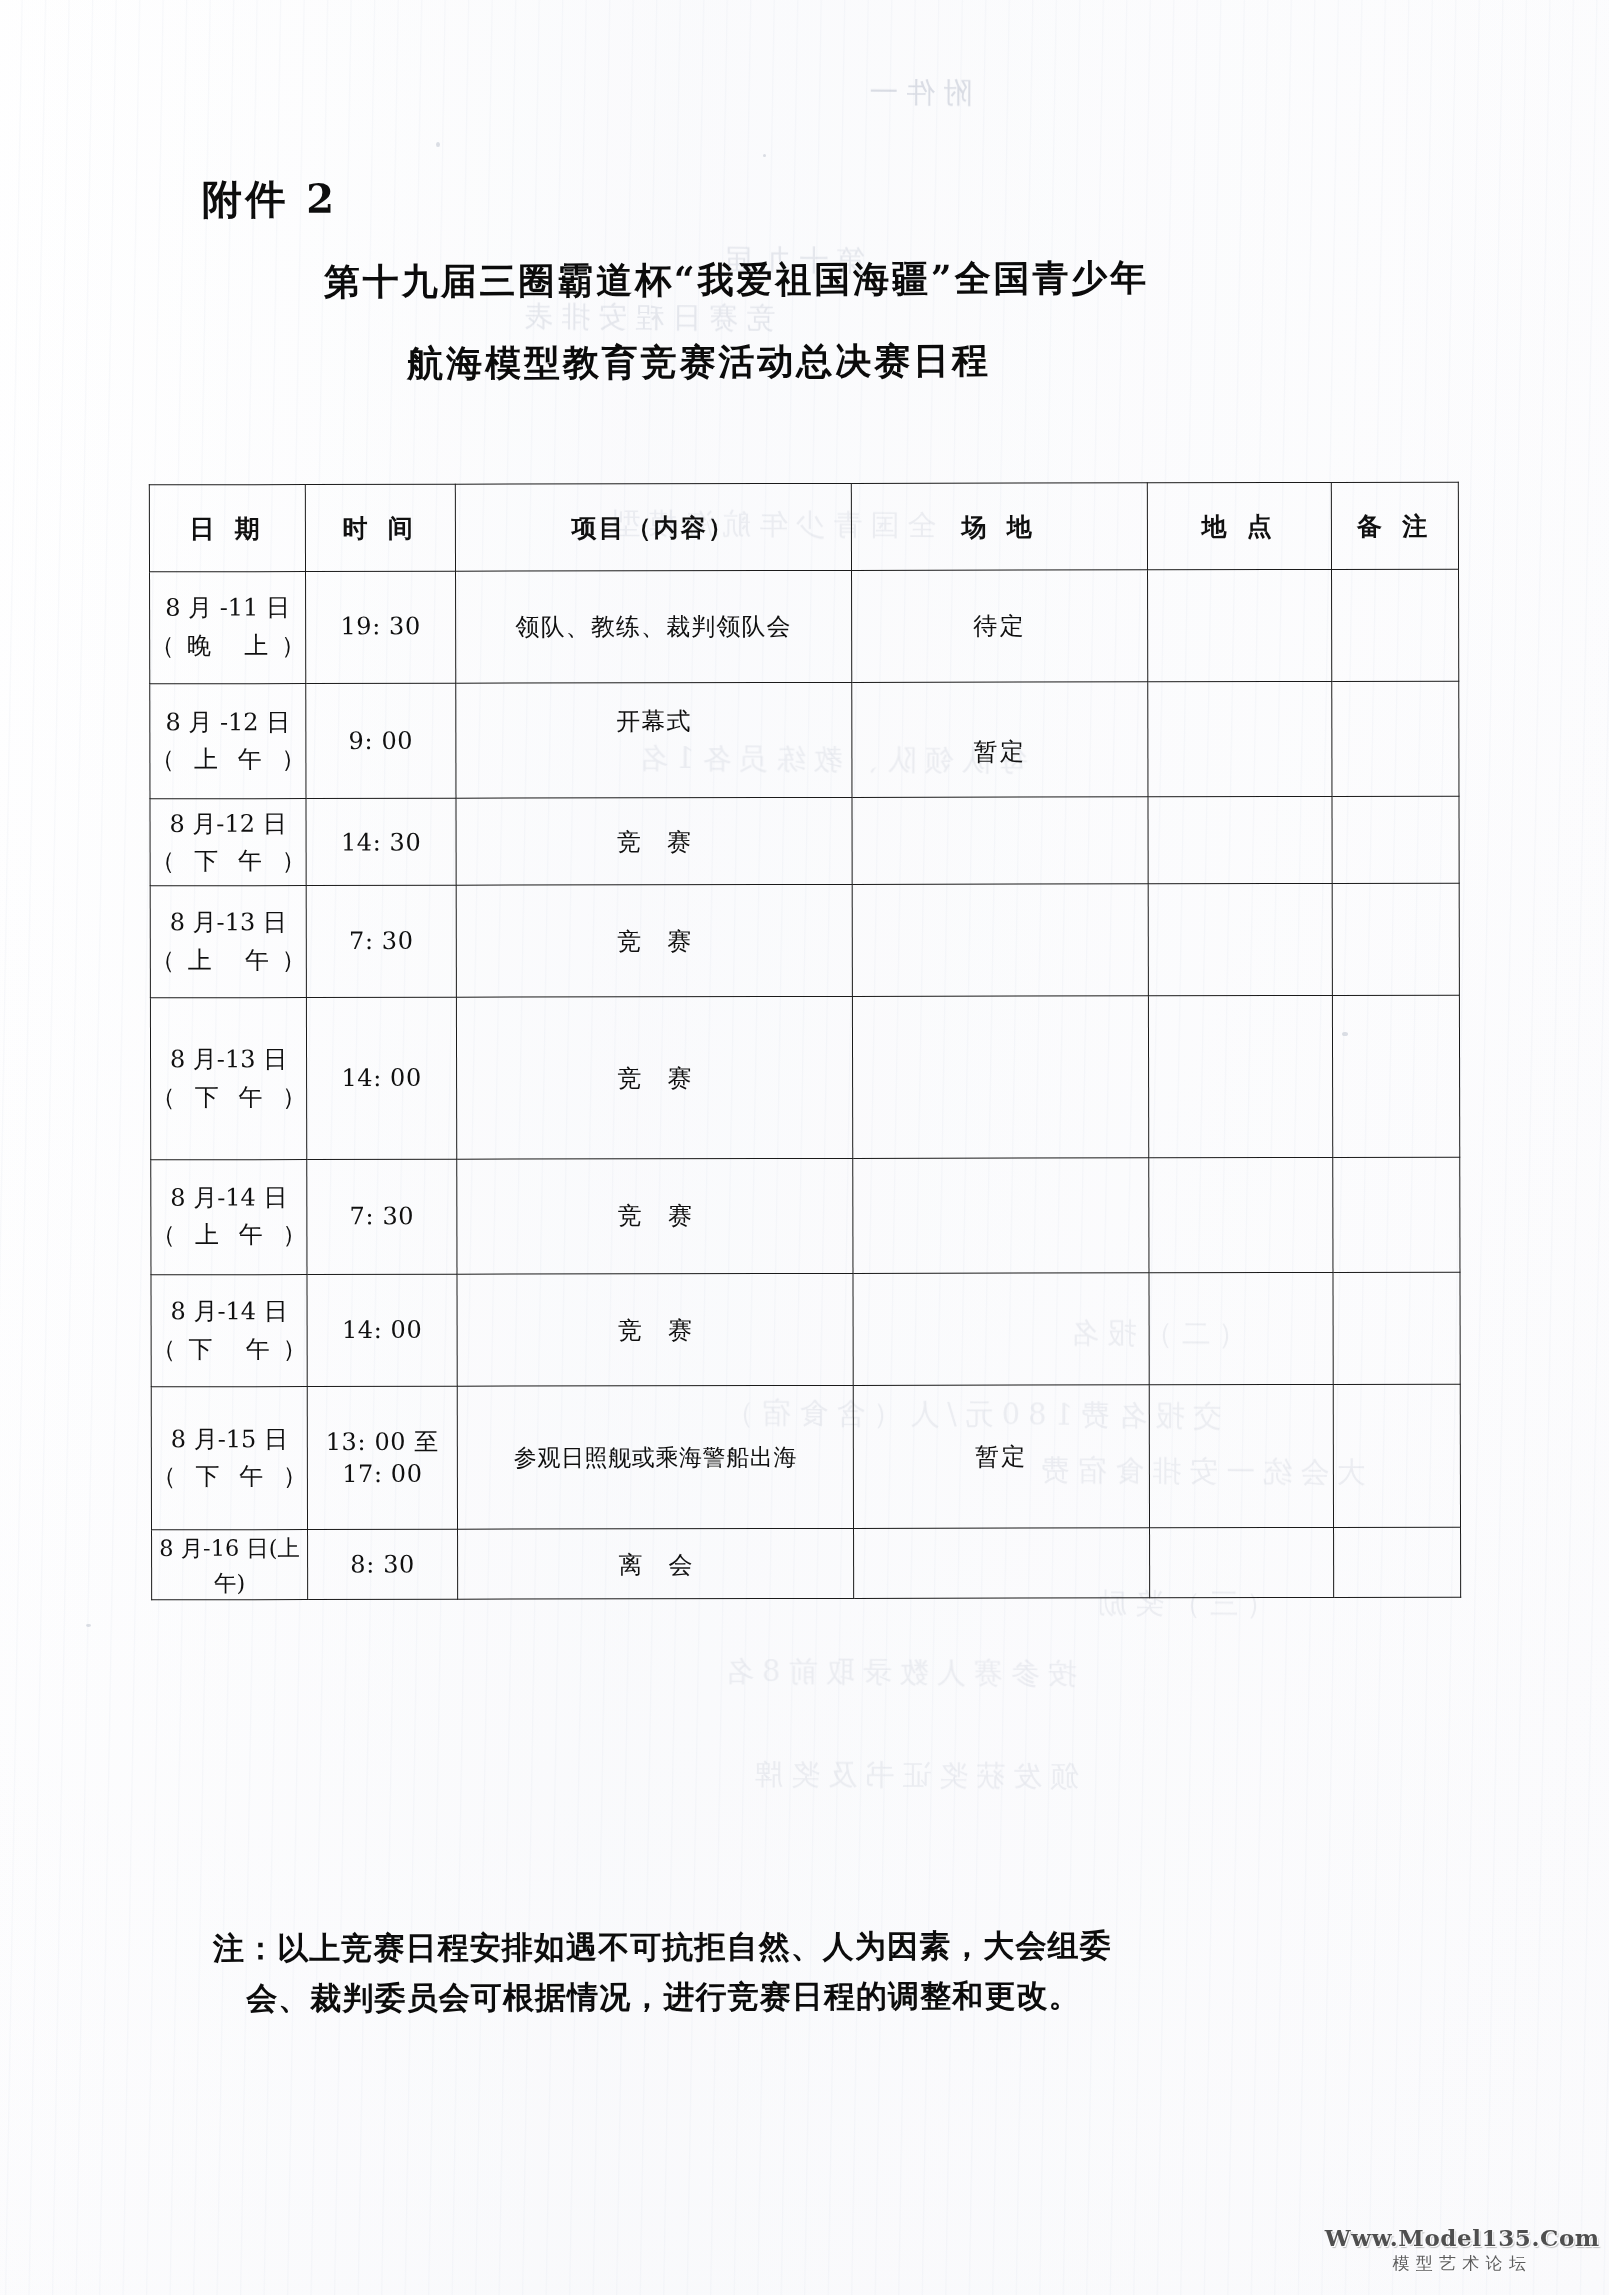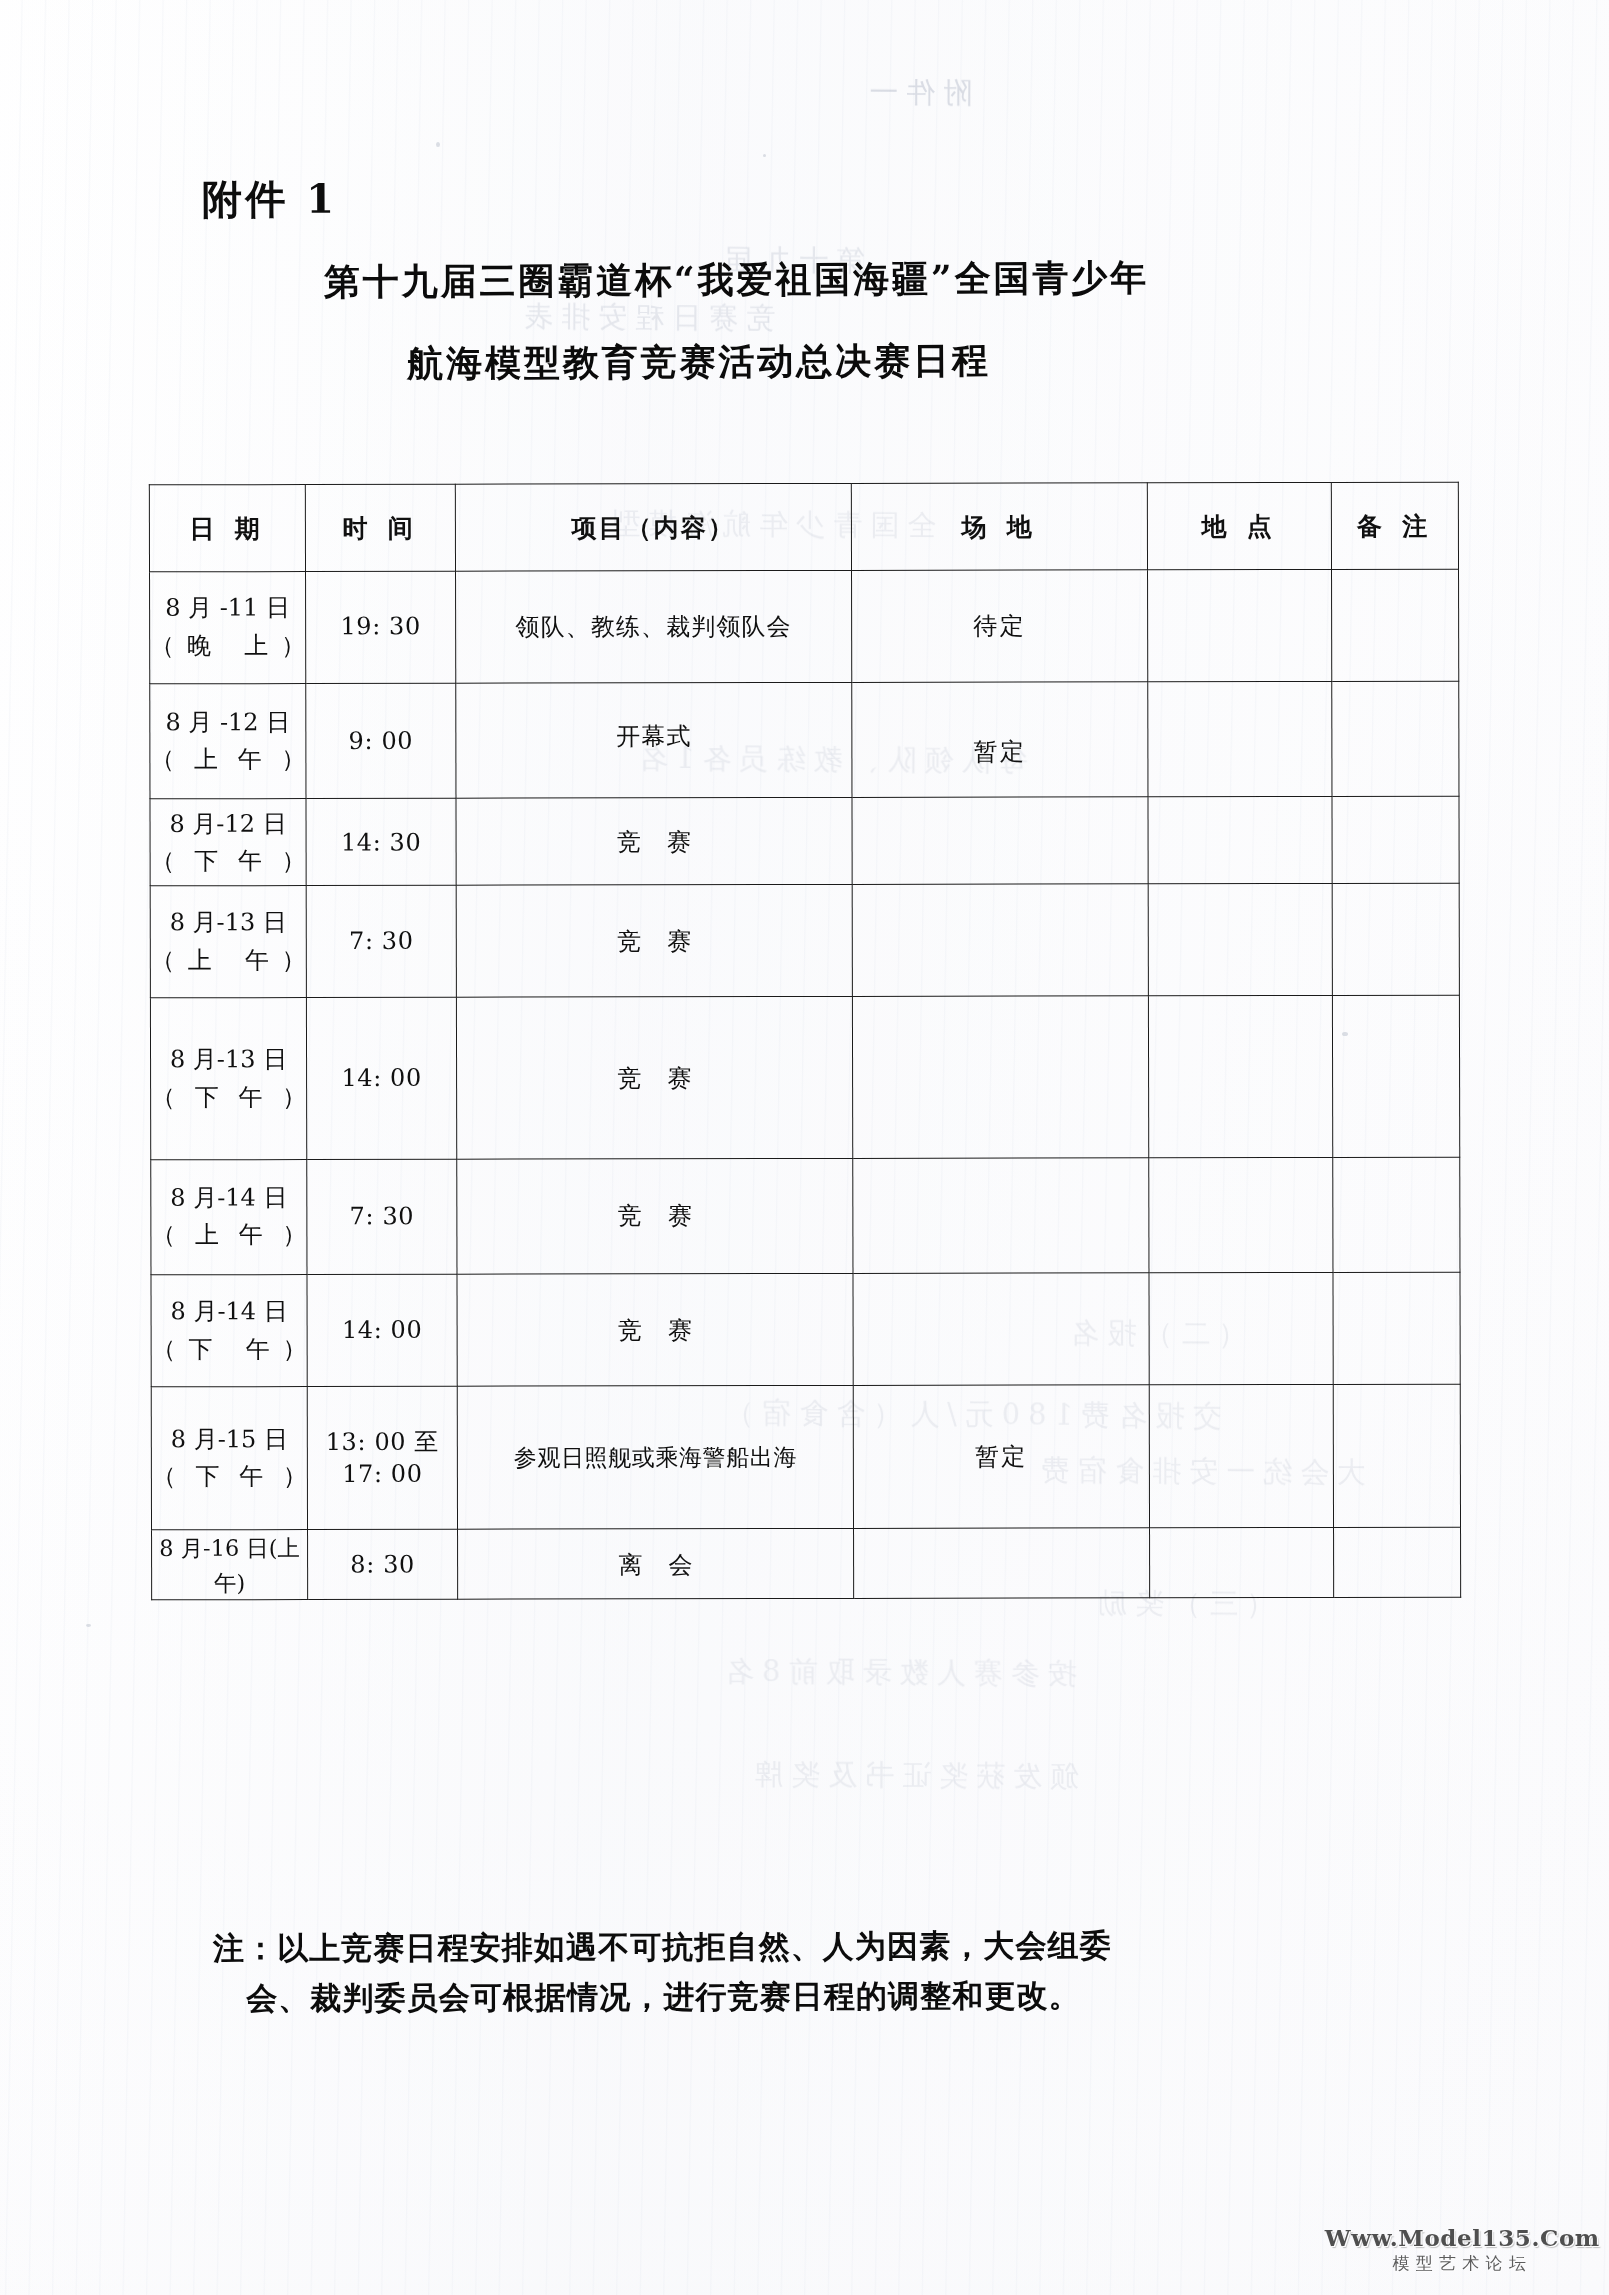--- a/index.html
+++ b/index.html
@@ -223,21 +223,21 @@
   <div class="ghost vfaint" style="left:1033px; top:1452px;">大会统一安排食宿费</div>
   <div class="ghost vfaint" style="left:1090px; top:1584px;">（三）奖励</div>
   <div class="ghost vfaint" style="left:717px; top:1653px;">按参赛人数录取前8名</div>
   <div class="ghost vfaint" style="left:746px; top:1756px;">颁发获奖证书及奖牌</div>
 
   <div class="speck" style="left:436px; top:142px; width:4px; height:5.2px;"></div>
   <div class="speck" style="left:763px; top:154px; width:3.4px; height:3.4px;"></div>
   <div class="speck" style="left:86px; top:1624px; width:5.2px; height:2.9px;"></div>
   <div class="speck" style="left:1342px; top:1032px; width:5.7px; height:4px;"></div>
 
-  <div class="attach-label">附件 1</div>
+  <div class="attach-label">附件 2</div>
 
   <div class="title-wrap">
     <div class="title-line l1">第十九届三圈霸道杯“我爱祖国海疆”全国青少年</div>
     <div class="title-line l2">航海模型教育竞赛活动总决赛日程</div>
   </div>
 
   <table class="sched-table">
     <colgroup>
       <col class="c-date">
         <col class="c-time">
@@ -262,21 +262,21 @@
         <td class="cell-time">19: 30</td>
         <td class="cell-item">领队、教练、裁判领队会</td>
         <td class="cell-venue">待定</td>
         <td class="cell-place"></td>
         <td class="cell-note"></td>
       </tr>
 
       <tr class="r-xtall">
         <td class="cell-date">8 月 -12 日 （上午）</td>
         <td class="cell-time">9: 00</td>
-        <td class="cell-item" style="vertical-align:top; padding-top:37px;">开幕式</td>
+        <td class="cell-item" style="vertical-align:top; padding-top:22px;">开幕式</td>
         <td class="cell-venue" style="vertical-align:bottom; padding-bottom:29px;">暂定</td>
         <td class="cell-place"></td>
         <td class="cell-note"></td>
       </tr>
 
       <tr class="r-mid j2">
         <td class="cell-date">8 月-12 日 （下午）</td>
         <td class="cell-time">14: 30</td>
         <td class="cell-item spaced">竞 赛</td>
         <td class="cell-venue"></td>

